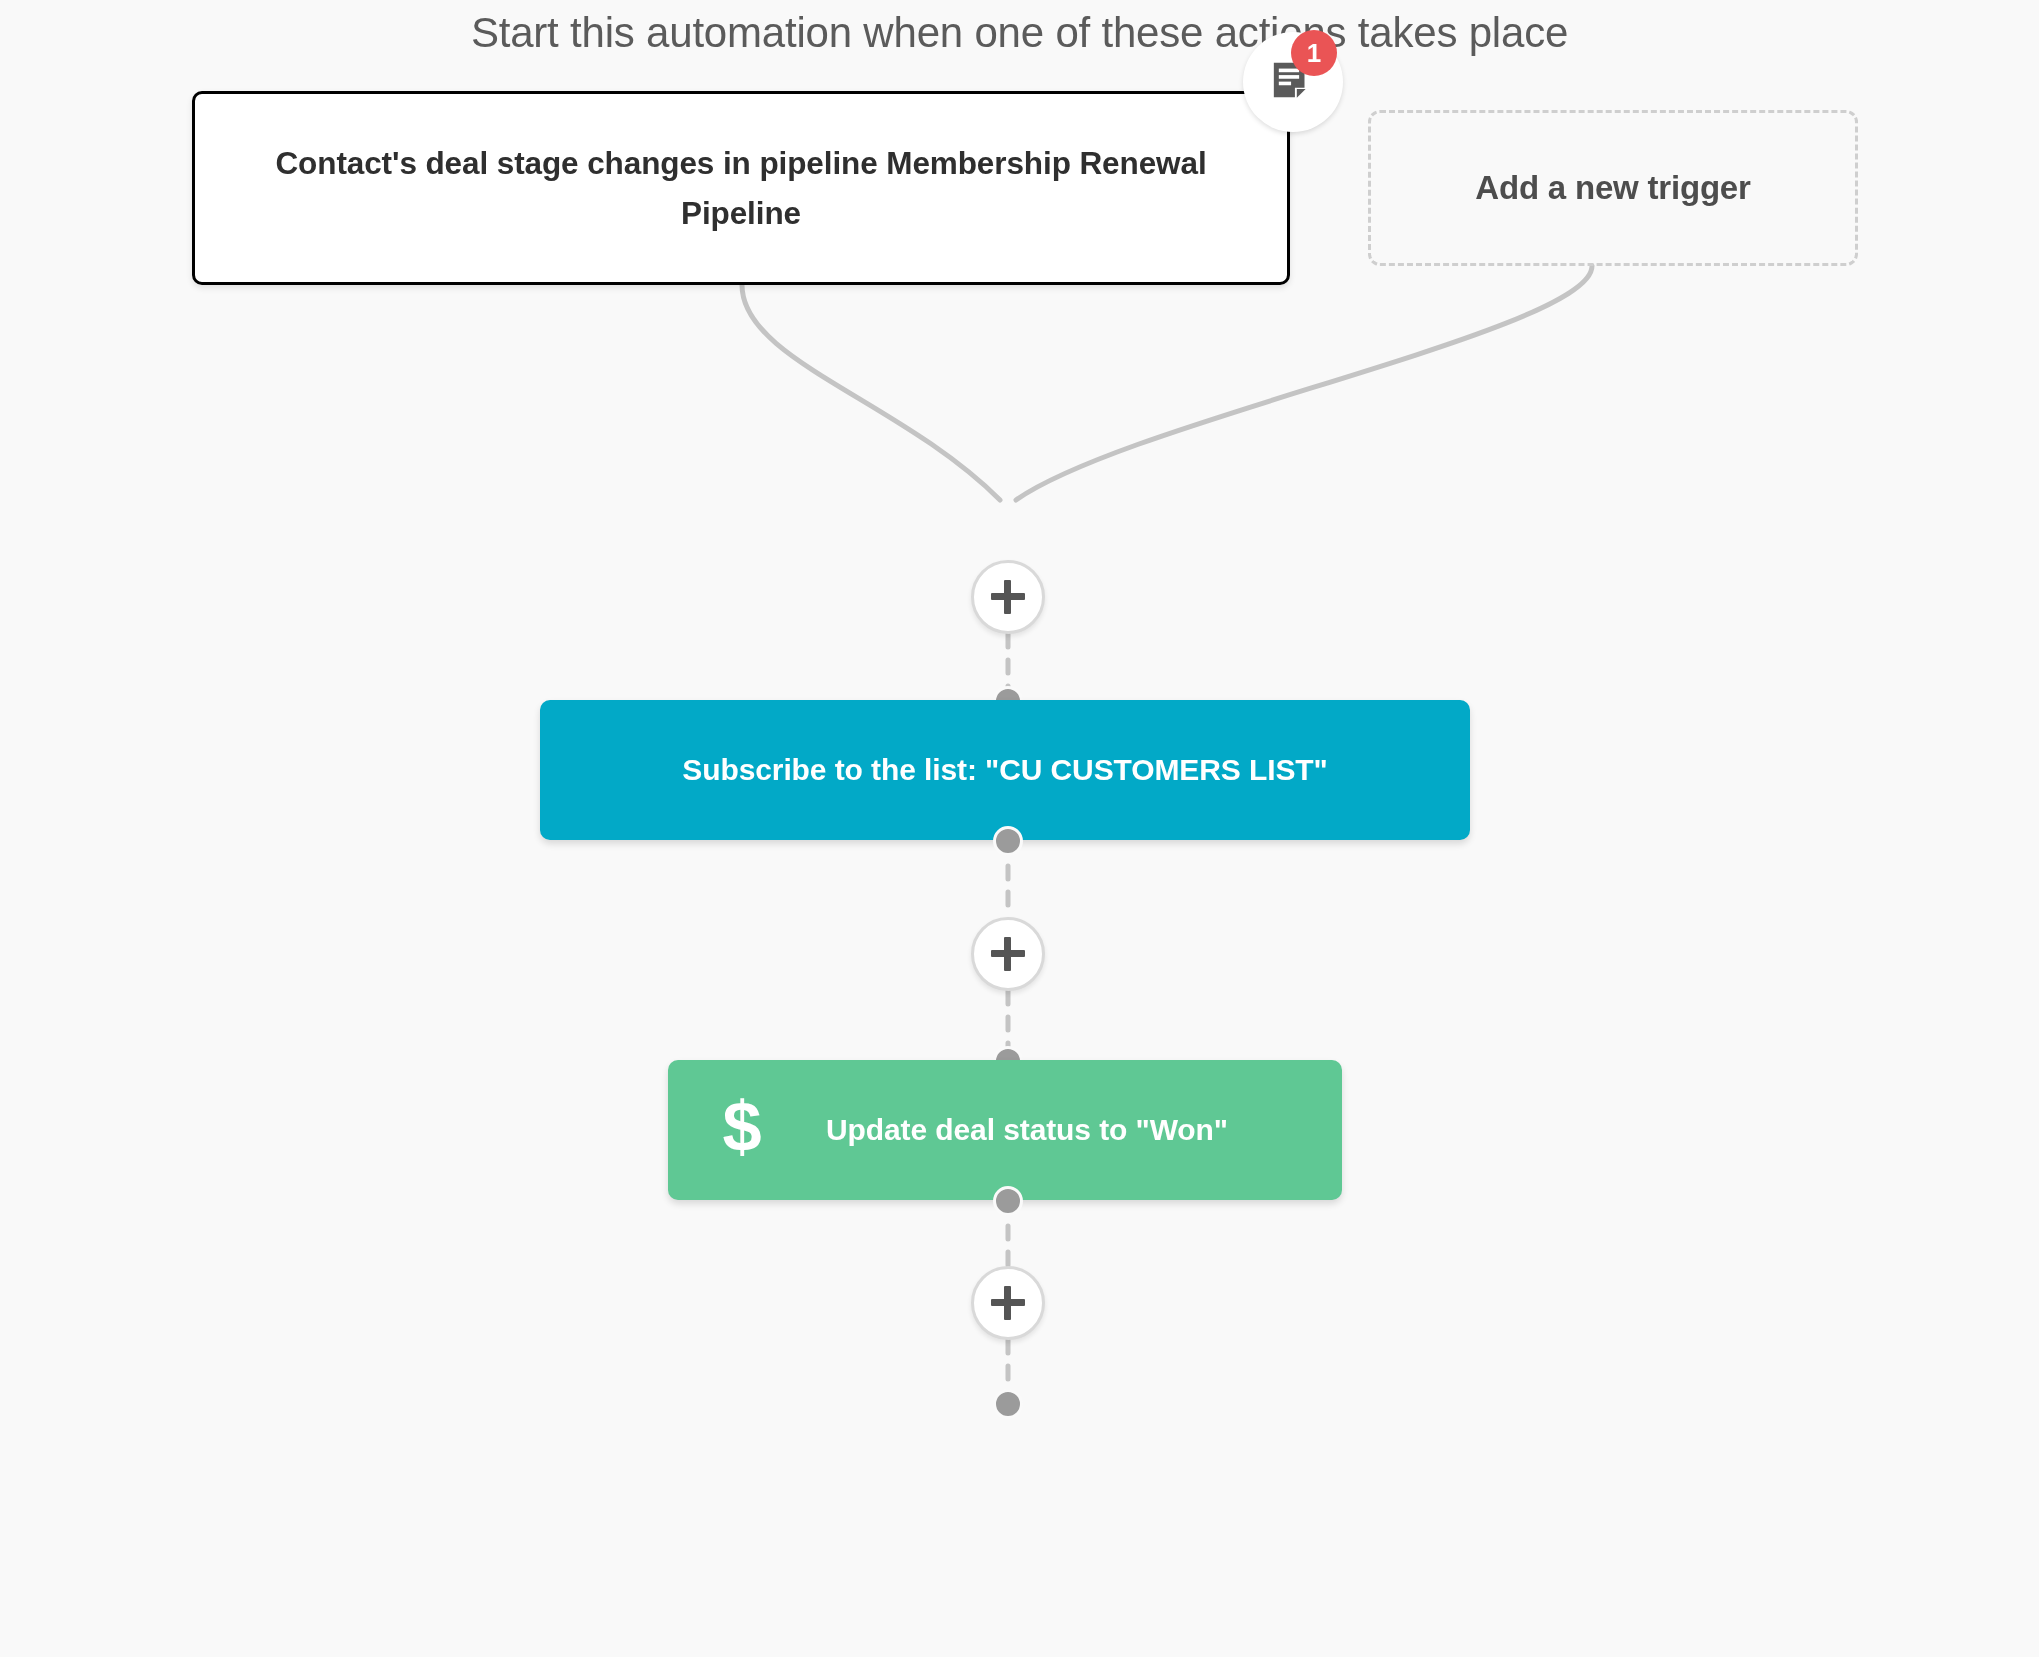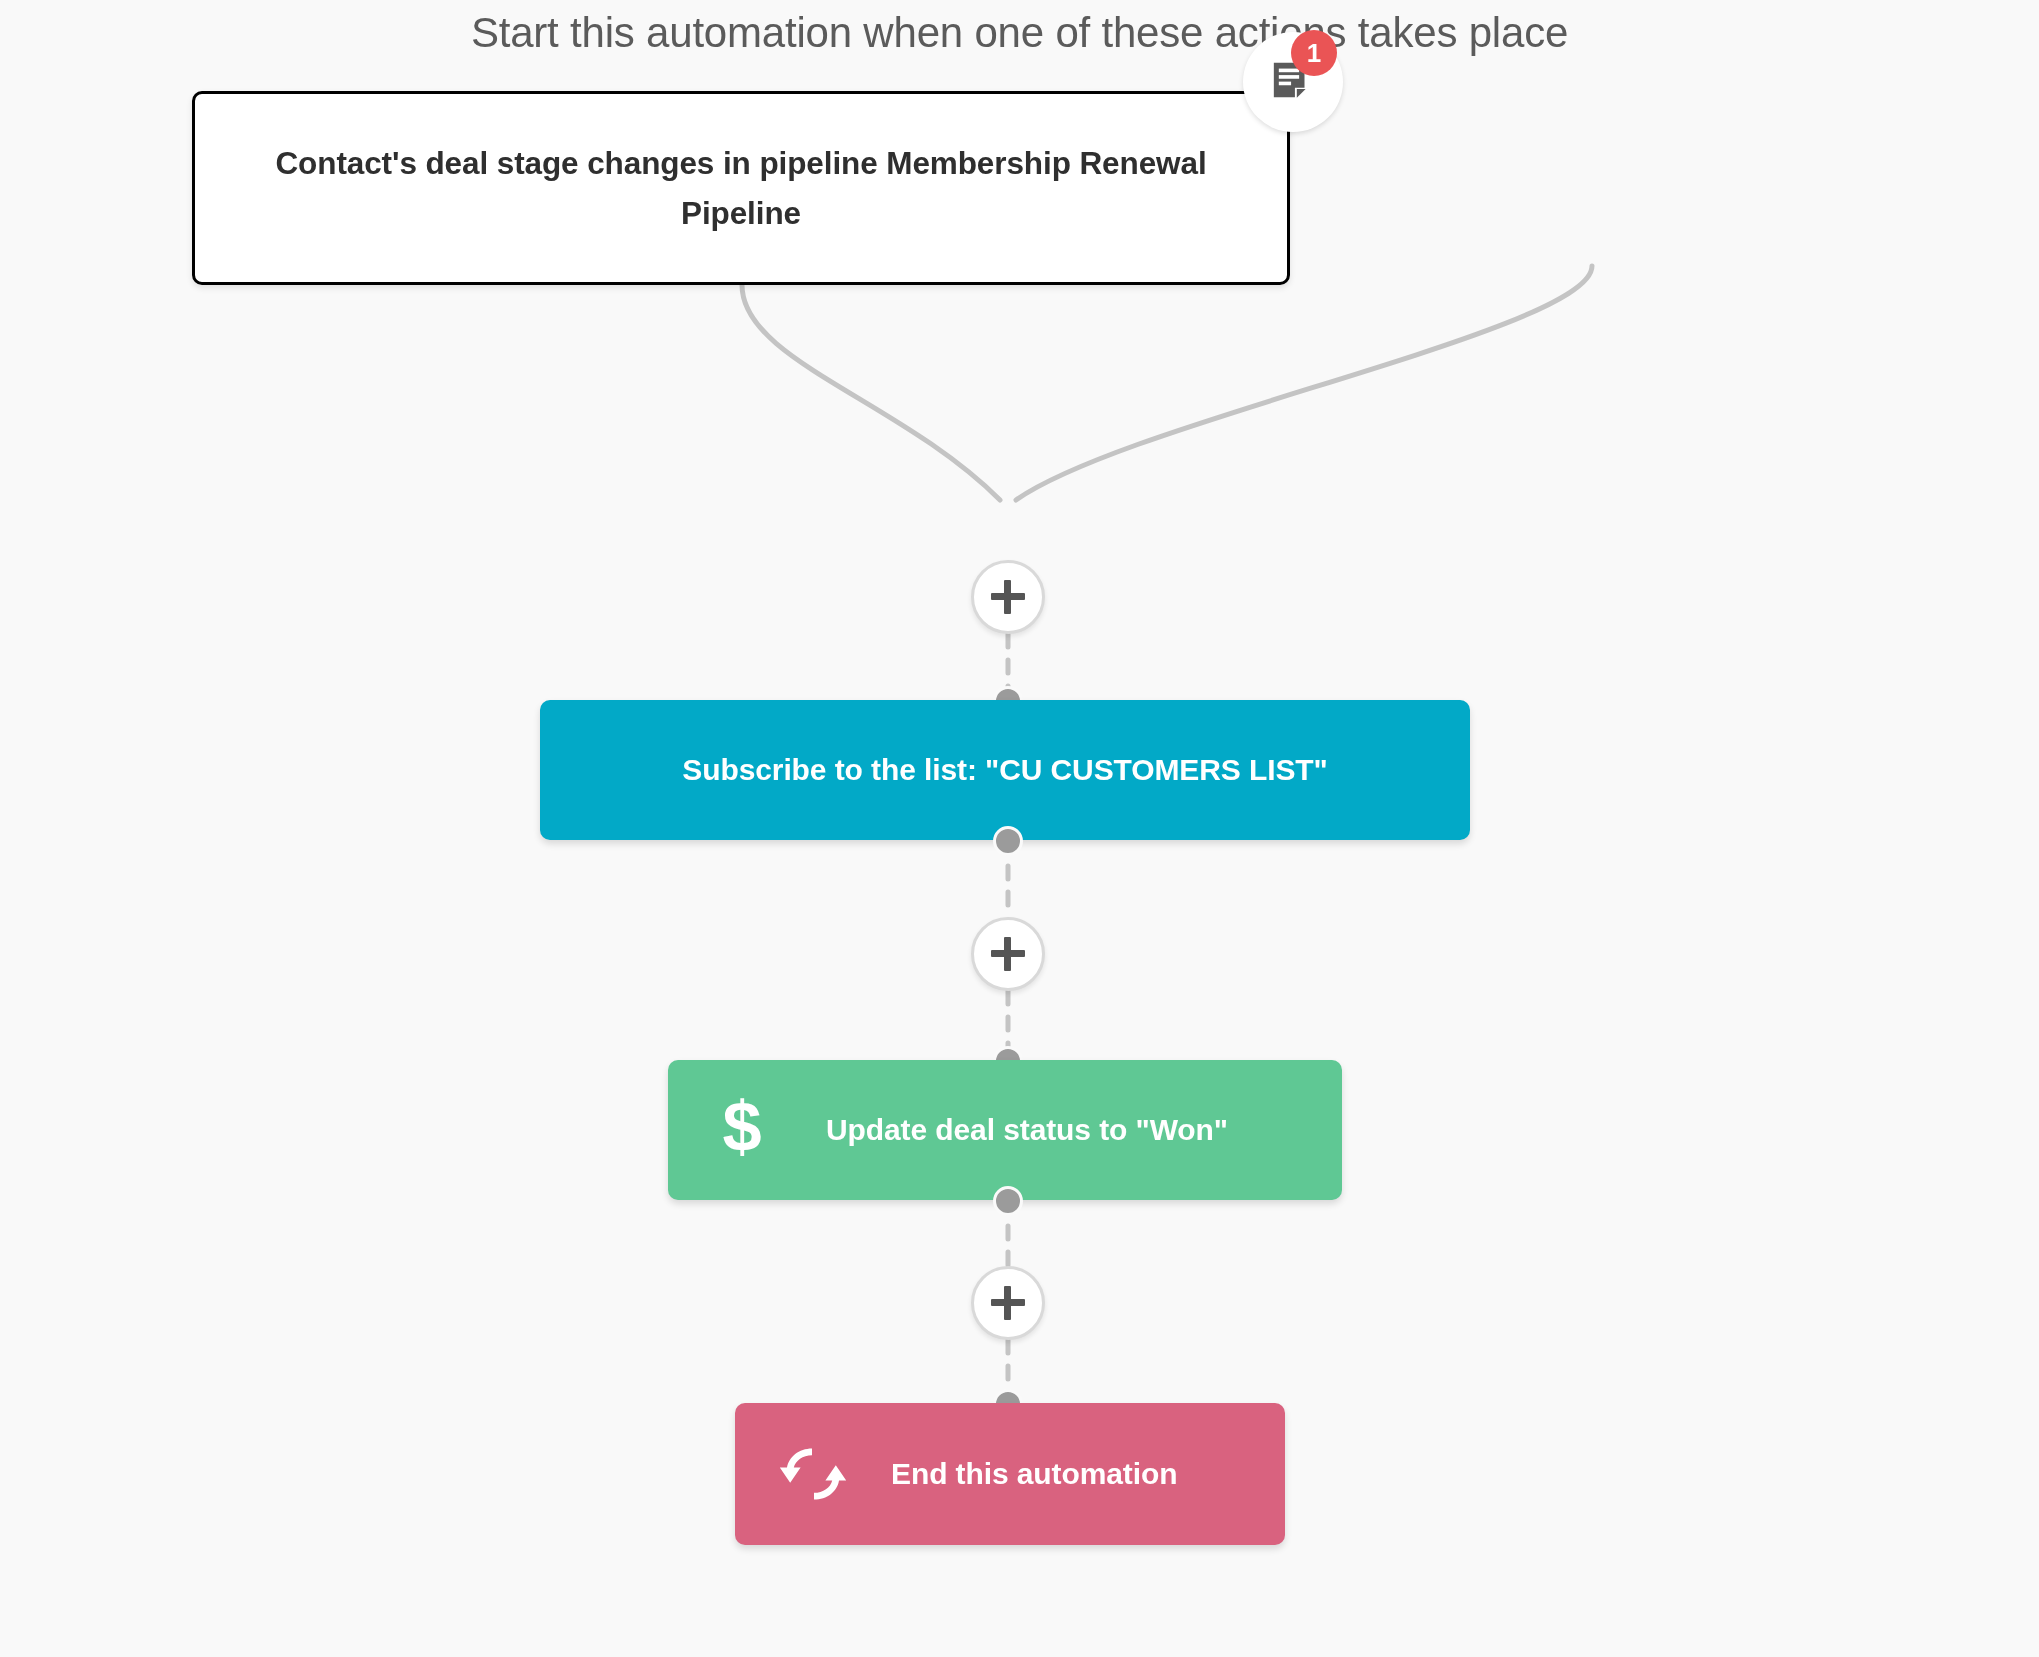--- a/index.html
+++ b/index.html
@@ -261,20 +261,23 @@
     <svg class="note-icon" viewBox="0 0 24 24">
       <path fill="#5a5a5a" d="M2 2 h16 v13 h-5 v5 H2 Z"></path>
       <path fill="#5a5a5a" d="M14 15.6 L18.6 15.6 L14 20.2 Z"></path>
       <rect x="4.6" y="5.0" width="10.6" height="1.9" fill="#ffffff"></rect>
       <rect x="4.6" y="8.4" width="10.6" height="1.9" fill="#ffffff"></rect>
       <rect x="4.6" y="11.8" width="6.4" height="1.9" fill="#ffffff"></rect>
     </svg>
     <div class="note-count">1</div>
   </div>
 
+  <div class="add-trigger">
+    <div class="add-trigger-label">Add a new trigger</div>
+  </div>
 
   <div class="plus-node" style="left:971px; top:560px;">
     <span class="glyph"></span>
   </div>
 
   <div class="dot" style="left:993px; top:686px;"></div>
 
   <div class="action-block" id="block-subscribe">
     <span class="action-label">Subscribe to the list: "CU CUSTOMERS LIST"</span>
   </div>
@@ -297,25 +300,14 @@
   </div>
 
   <div class="dot" style="left:993px; top:1186px;"></div>
 
   <div class="plus-node" style="left:971px; top:1266px;">
     <span class="glyph"></span>
   </div>
 
   <div class="dot" style="left:993px; top:1389px;"></div>
 
-  <div class="action-block" id="block-end">
-    <span class="action-icon">
-      <svg viewBox="0 0 36 32" width="72" height="64">
-        <path fill="#ffffff" d="M17.5 3.2 C11.0 3.2 5.8 7.4 5.0 12.8 L1.4 12.8 L6.6 20.4 L11.8 12.8 L8.4 12.8
-                 C9.2 9.3 12.9 6.6 17.5 6.6 L17.5 3.2 Z"></path>
-        <path fill="#ffffff" d="M18.5 28.8 C25.0 28.8 30.2 24.6 31.0 19.2 L34.6 19.2 L29.4 11.6 L24.2 19.2
-                 L27.6 19.2 C26.8 22.7 23.1 25.4 18.5 25.4 L18.5 28.8 Z"></path>
-      </svg>
-    </span>
-    <span class="action-label">End this automation</span>
-  </div>
 
 </div>
 
 </body></html>

